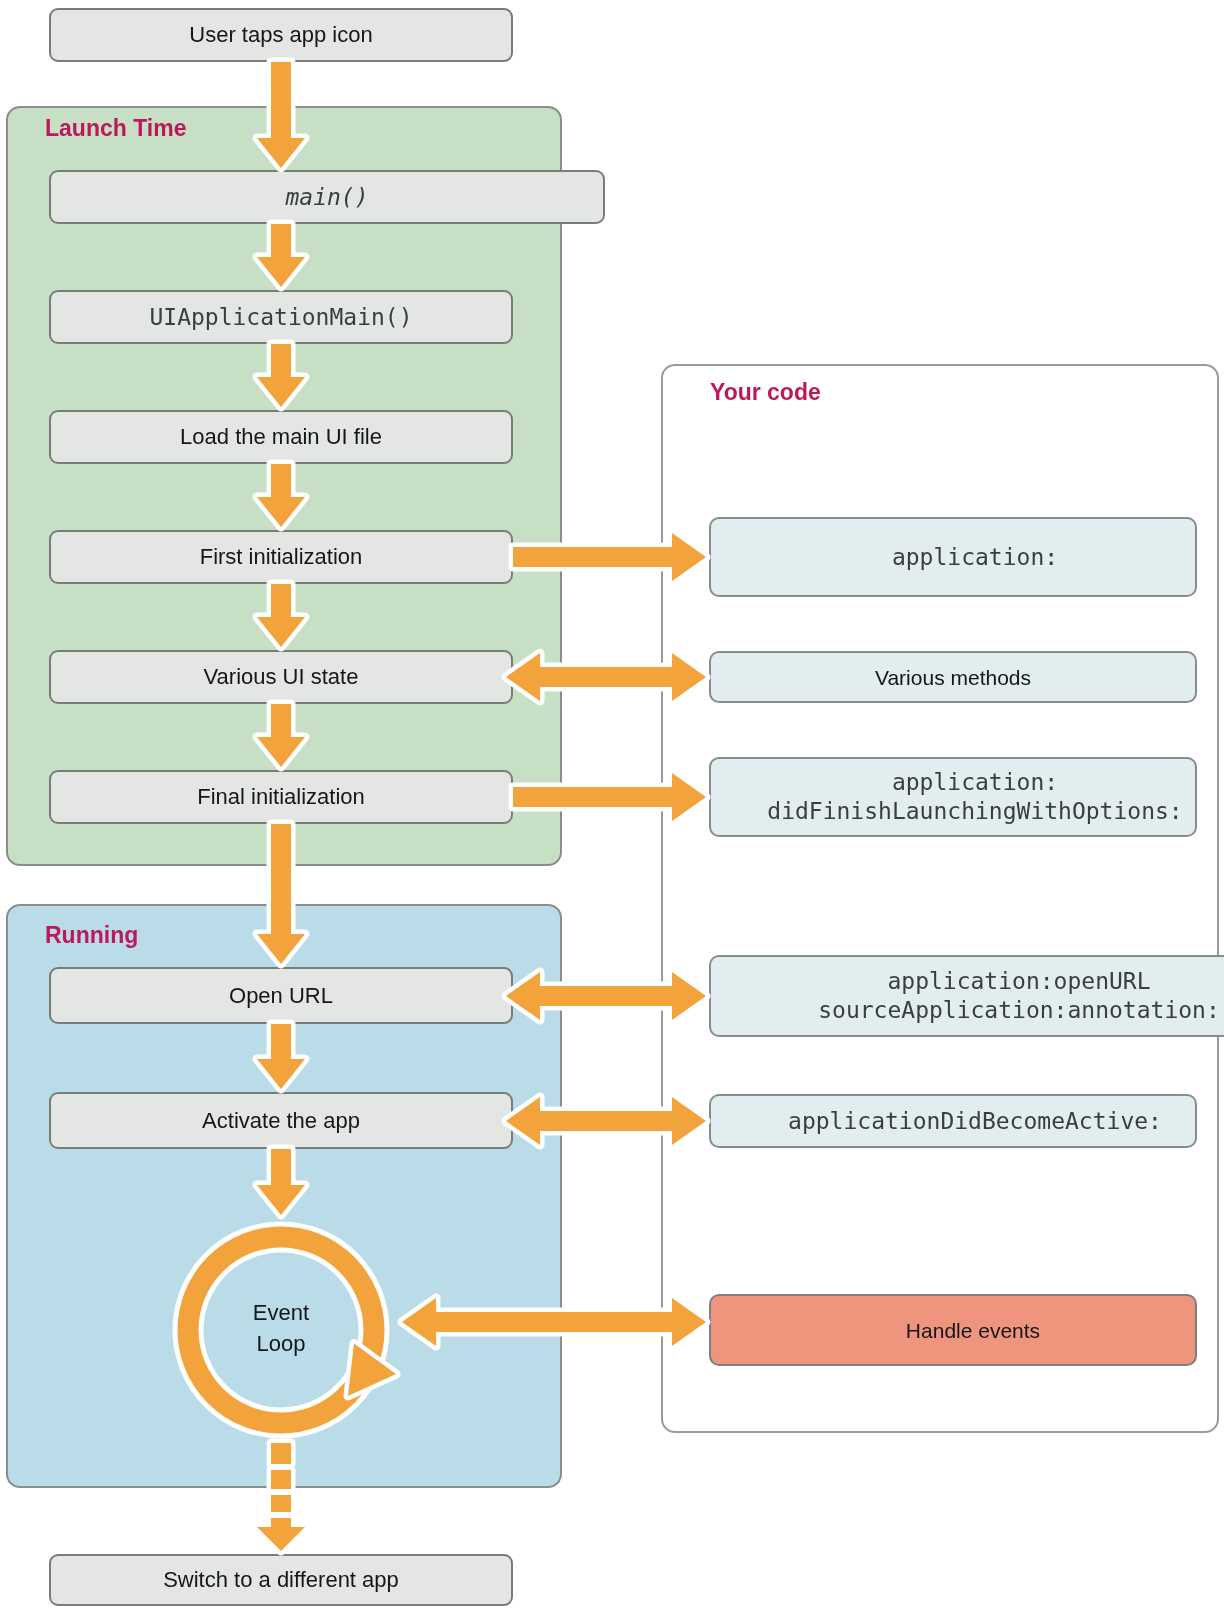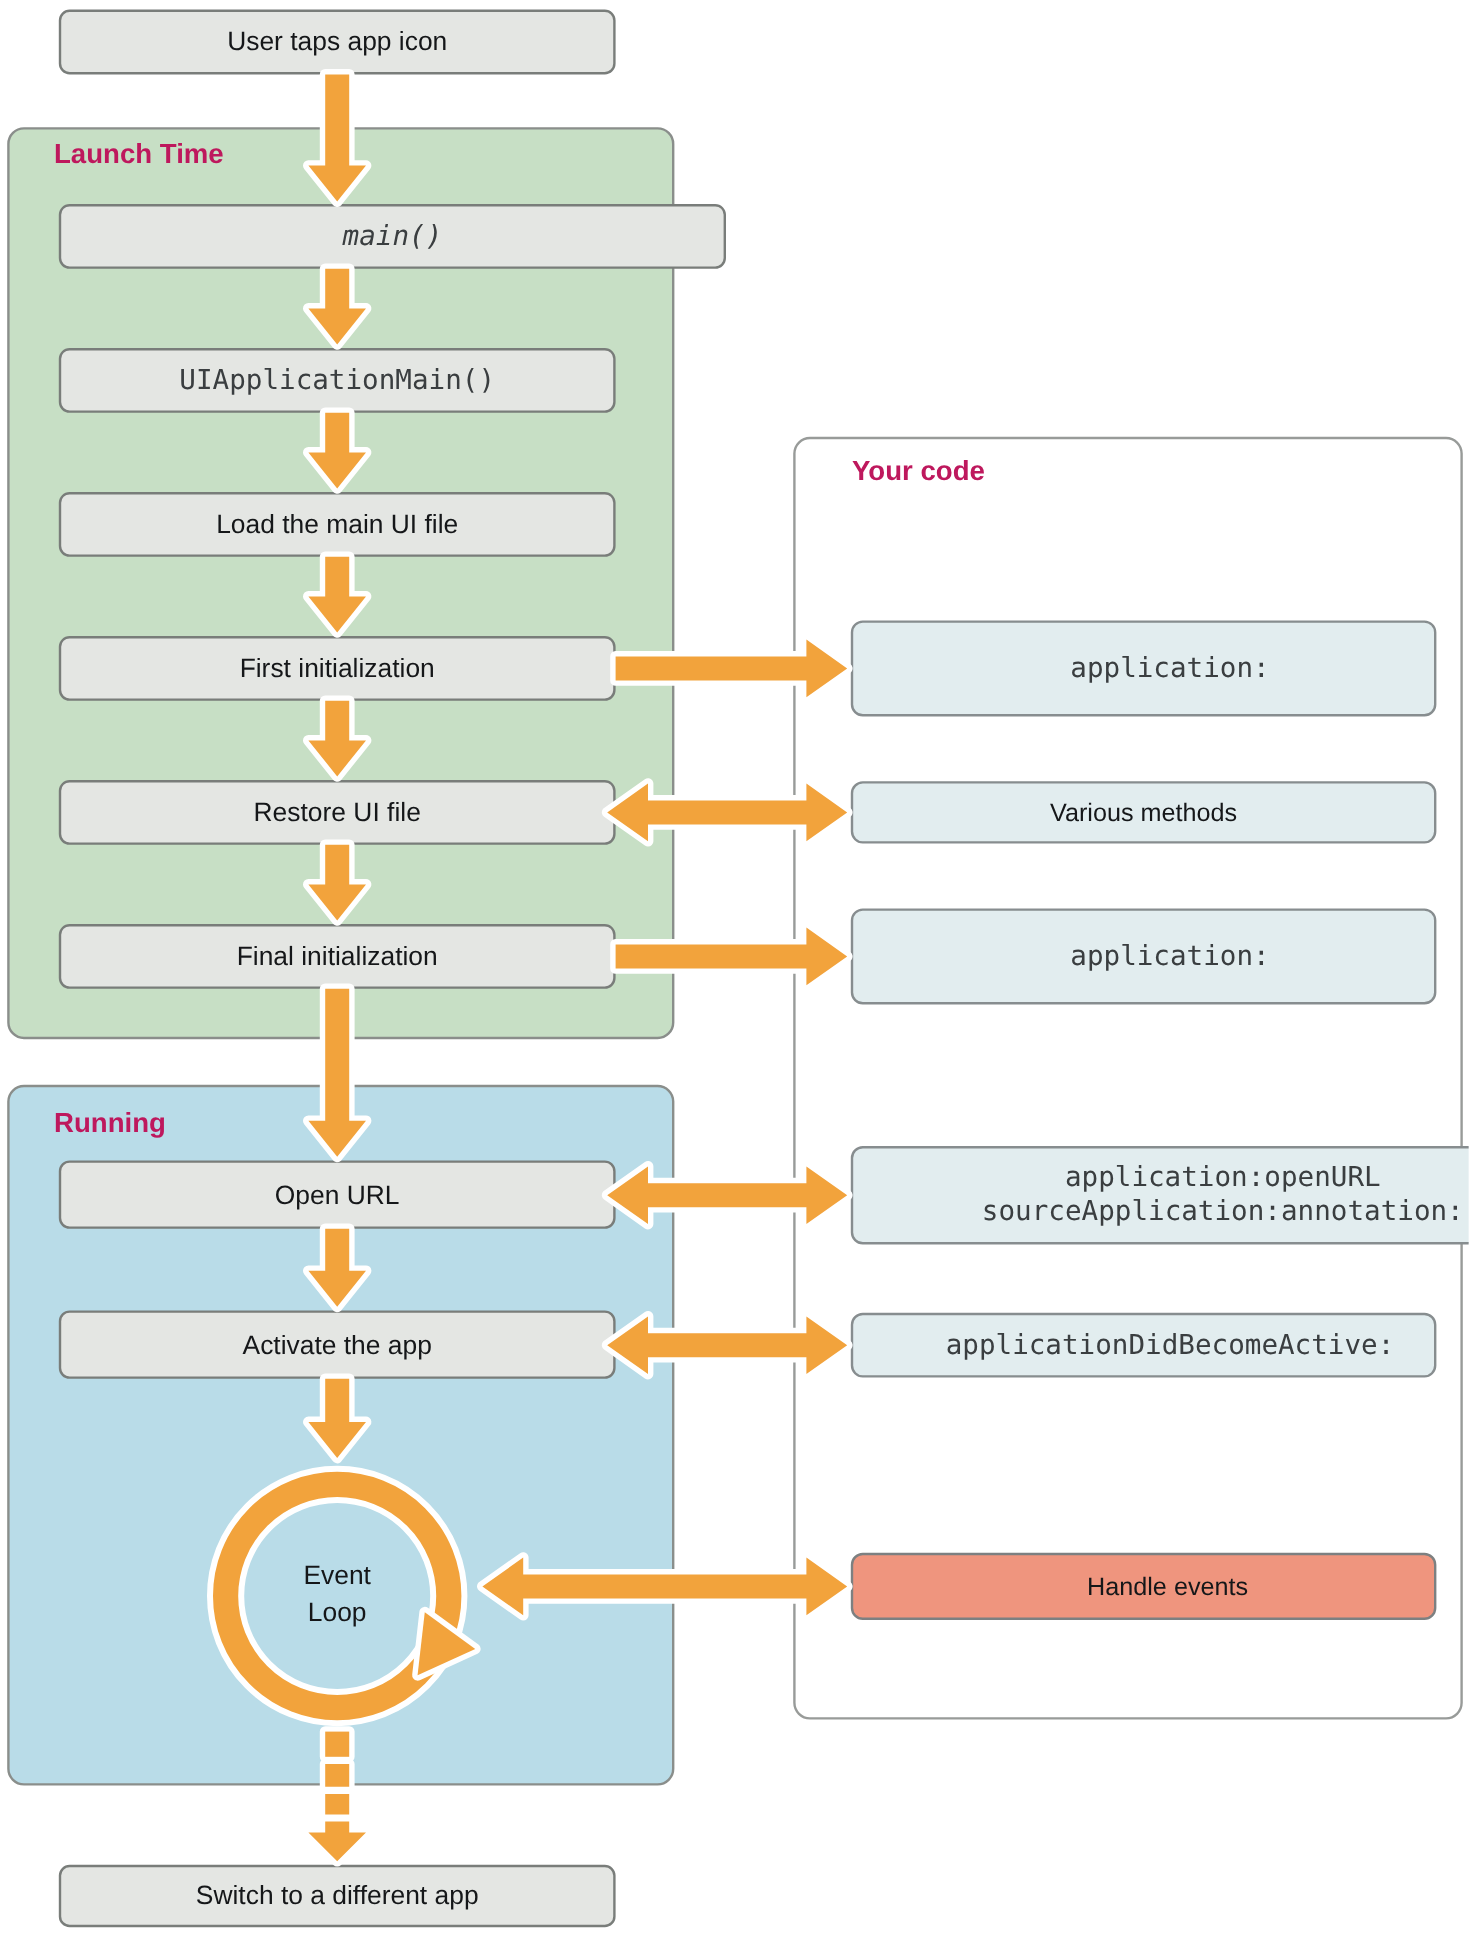--- a/index.html
+++ b/index.html
@@ -35,41 +35,42 @@
   <div class="panel-label" style="left:710px;top:379px;">Your code</div>
 
   <div class="flow-box" style="left:49px;top:1554px;width:464px;height:52px;">Switch to a different app</div>
   <div class="flow-box" style="left:49px;top:8px;width:464px;height:54px;">User taps app icon</div>
 
   <div id="generated-boxes">
       <div class="flow-box mono" style="left: 49px; top: 170px; width: 556px; height: 54px; font-style: italic;">main()</div>
       <div class="flow-box mono" style="left: 49px; top: 290px; width: 464px; height: 54px;">UIApplicationMain()</div>
       <div class="flow-box" style="left: 49px; top: 410px; width: 464px; height: 54px;">Load the main UI file</div>
       <div class="flow-box" style="left: 49px; top: 530px; width: 464px; height: 54px;">First initialization</div>
-      <div class="flow-box" style="left: 49px; top: 650px; width: 464px; height: 54px;">Restore UI file</div>
+      <div class="flow-box" style="left: 49px; top: 650px; width: 464px; height: 54px;">Various UI state</div>
       <div class="flow-box" style="left: 49px; top: 770px; width: 464px; height: 54px;">Final initialization</div>
       <div class="flow-box" style="left: 49px; top: 967px; width: 464px; height: 57px;">Open URL</div>
       <div class="flow-box" style="left: 49px; top: 1092px; width: 464px; height: 57px;">Activate the app</div>
       <div class="code-box mono" style="left: 709px; top: 517px; width: 488px; height: 80px;">
         <div>application:</div>
       </div>
       <div class="code-box" style="left: 709px; top: 651px; width: 488px; height: 52px;">
         <div>Various methods</div>
       </div>
       <div class="code-box mono" style="left: 709px; top: 757px; width: 488px; height: 80px;">
         <div>application:</div>
+        <div>didFinishLaunchingWithOptions:</div>
       </div>
       <div class="code-box mono" style="left: 709px; top: 955px; width: 576px; height: 82px; justify-content: center;">
         <div>application:openURL</div>
         <div>sourceApplication:annotation:</div>
       </div>
       <div class="code-box mono" style="left: 709px; top: 1094px; width: 488px; height: 54px;">
         <div>applicationDidBecomeActive:</div>
       </div>
-      <div class="code-box highlight" style="left: 709px; top: 1294px; width: 488px; height: 56px; padding-left: 40px;">
+      <div class="code-box highlight" style="left: 709px; top: 1294px; width: 488px; height: 72px; padding-left: 40px;">
         <div>Handle events</div>
       </div>
     </div>
 
   <div class="eventloop-text" style="left:181px;top:1297px;width:200px;">
     <div>Event</div>
     <div>Loop</div>
   </div>
 
   <svg class="arrow-layer" id="arrow-svg" width="1224" height="1614" viewBox="0 0 1224 1614">

